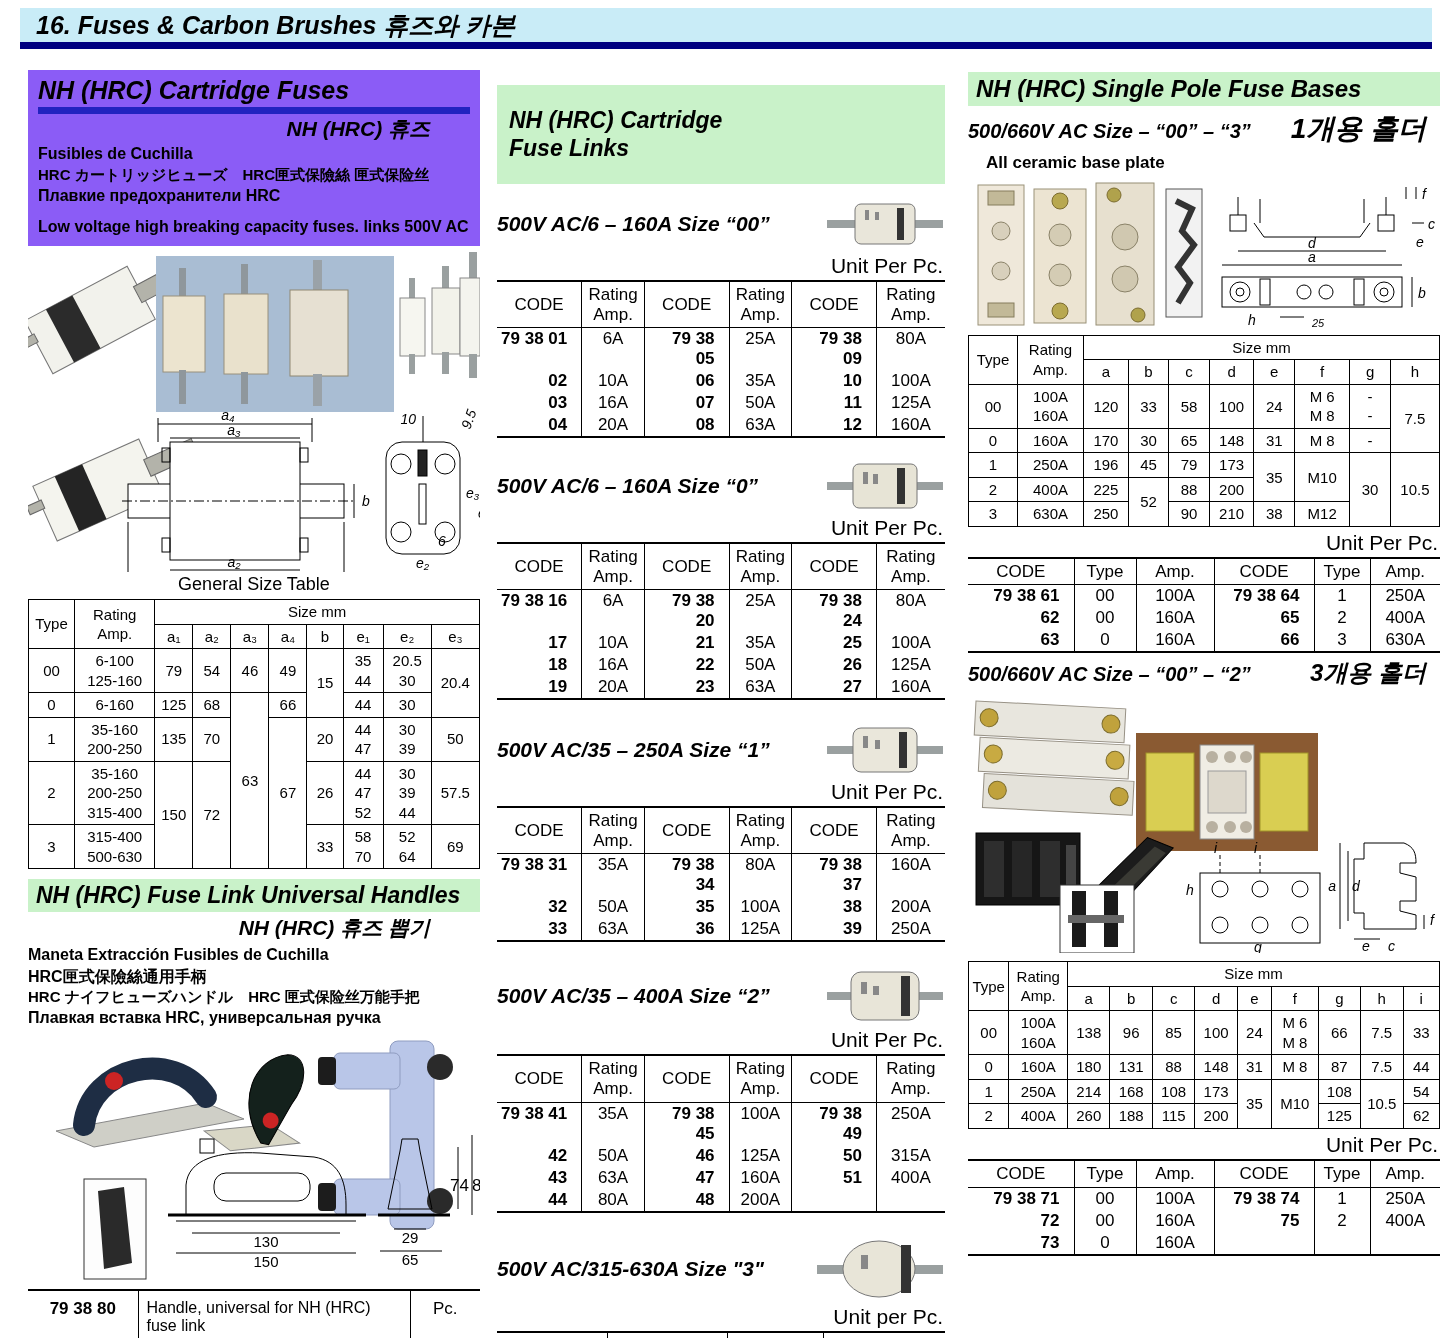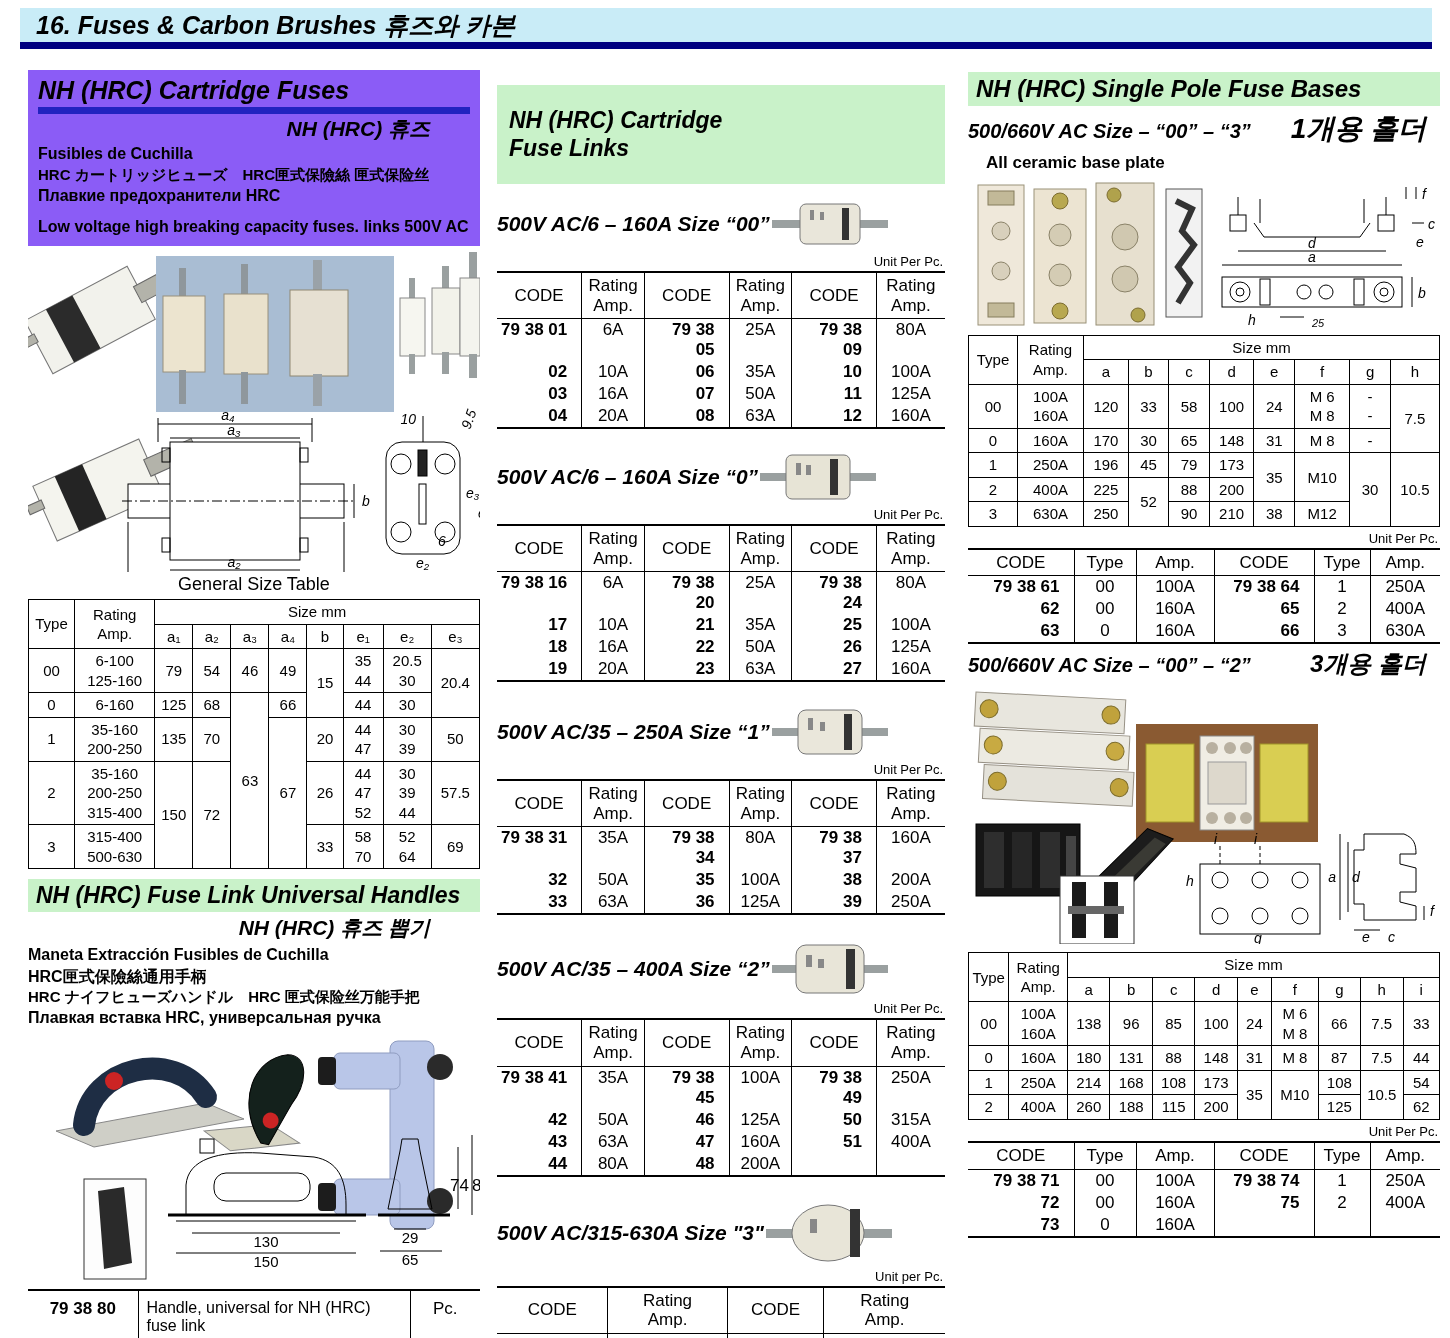--- a/index.html
+++ b/index.html
@@ -24,23 +24,23 @@
   
   .open-table{border-collapse:collapse;width:100%;table-layout:fixed;
       border-top:2px solid #000;border-bottom:2px solid #000;}
   .open-table th{border-bottom:1.5px solid #000;font-weight:normal;font-size:17px;
       white-space:pre-line;padding:3px 2px;line-height:1.15;}
   .open-table td{font-size:17px;padding:1px 4px;vertical-align:top;}
   .open-table th+th,.open-table td+td{border-left:1.5px solid #000;}
   .open-table .code{font-weight:bold;text-align:right;padding-right:14px;}
   .open-table .amp{text-align:center;}
   .open-table .typ{text-align:center;}
-  .unit-label{text-align:right;font-size:13px;margin:4px 2px 2px 0;}
+  .unit-label{text-align:right;font-size:21px;margin:4px 2px 2px 0;}
   
-  .sec-head{display:flex;justify-content:flex-start;align-items:center;margin-top:14px;}
+  .sec-head{display:flex;justify-content:space-between;align-items:center;margin-top:14px;}
   .sec-title{font-style:italic;font-weight:bold;font-size:21px;white-space:nowrap;}
   .sub-row{display:flex;justify-content:space-between;align-items:baseline;margin-top:4px;}
   .txtline{font-size:16px;line-height:1.35;font-weight:bold;}
   svg text{font-family:"Liberation Sans","DejaVu Sans",sans-serif;}
   .dimtxt{font-style:italic;font-size:14px;}
 </style>
 </head>
 <body>
 
 <div class="page">

